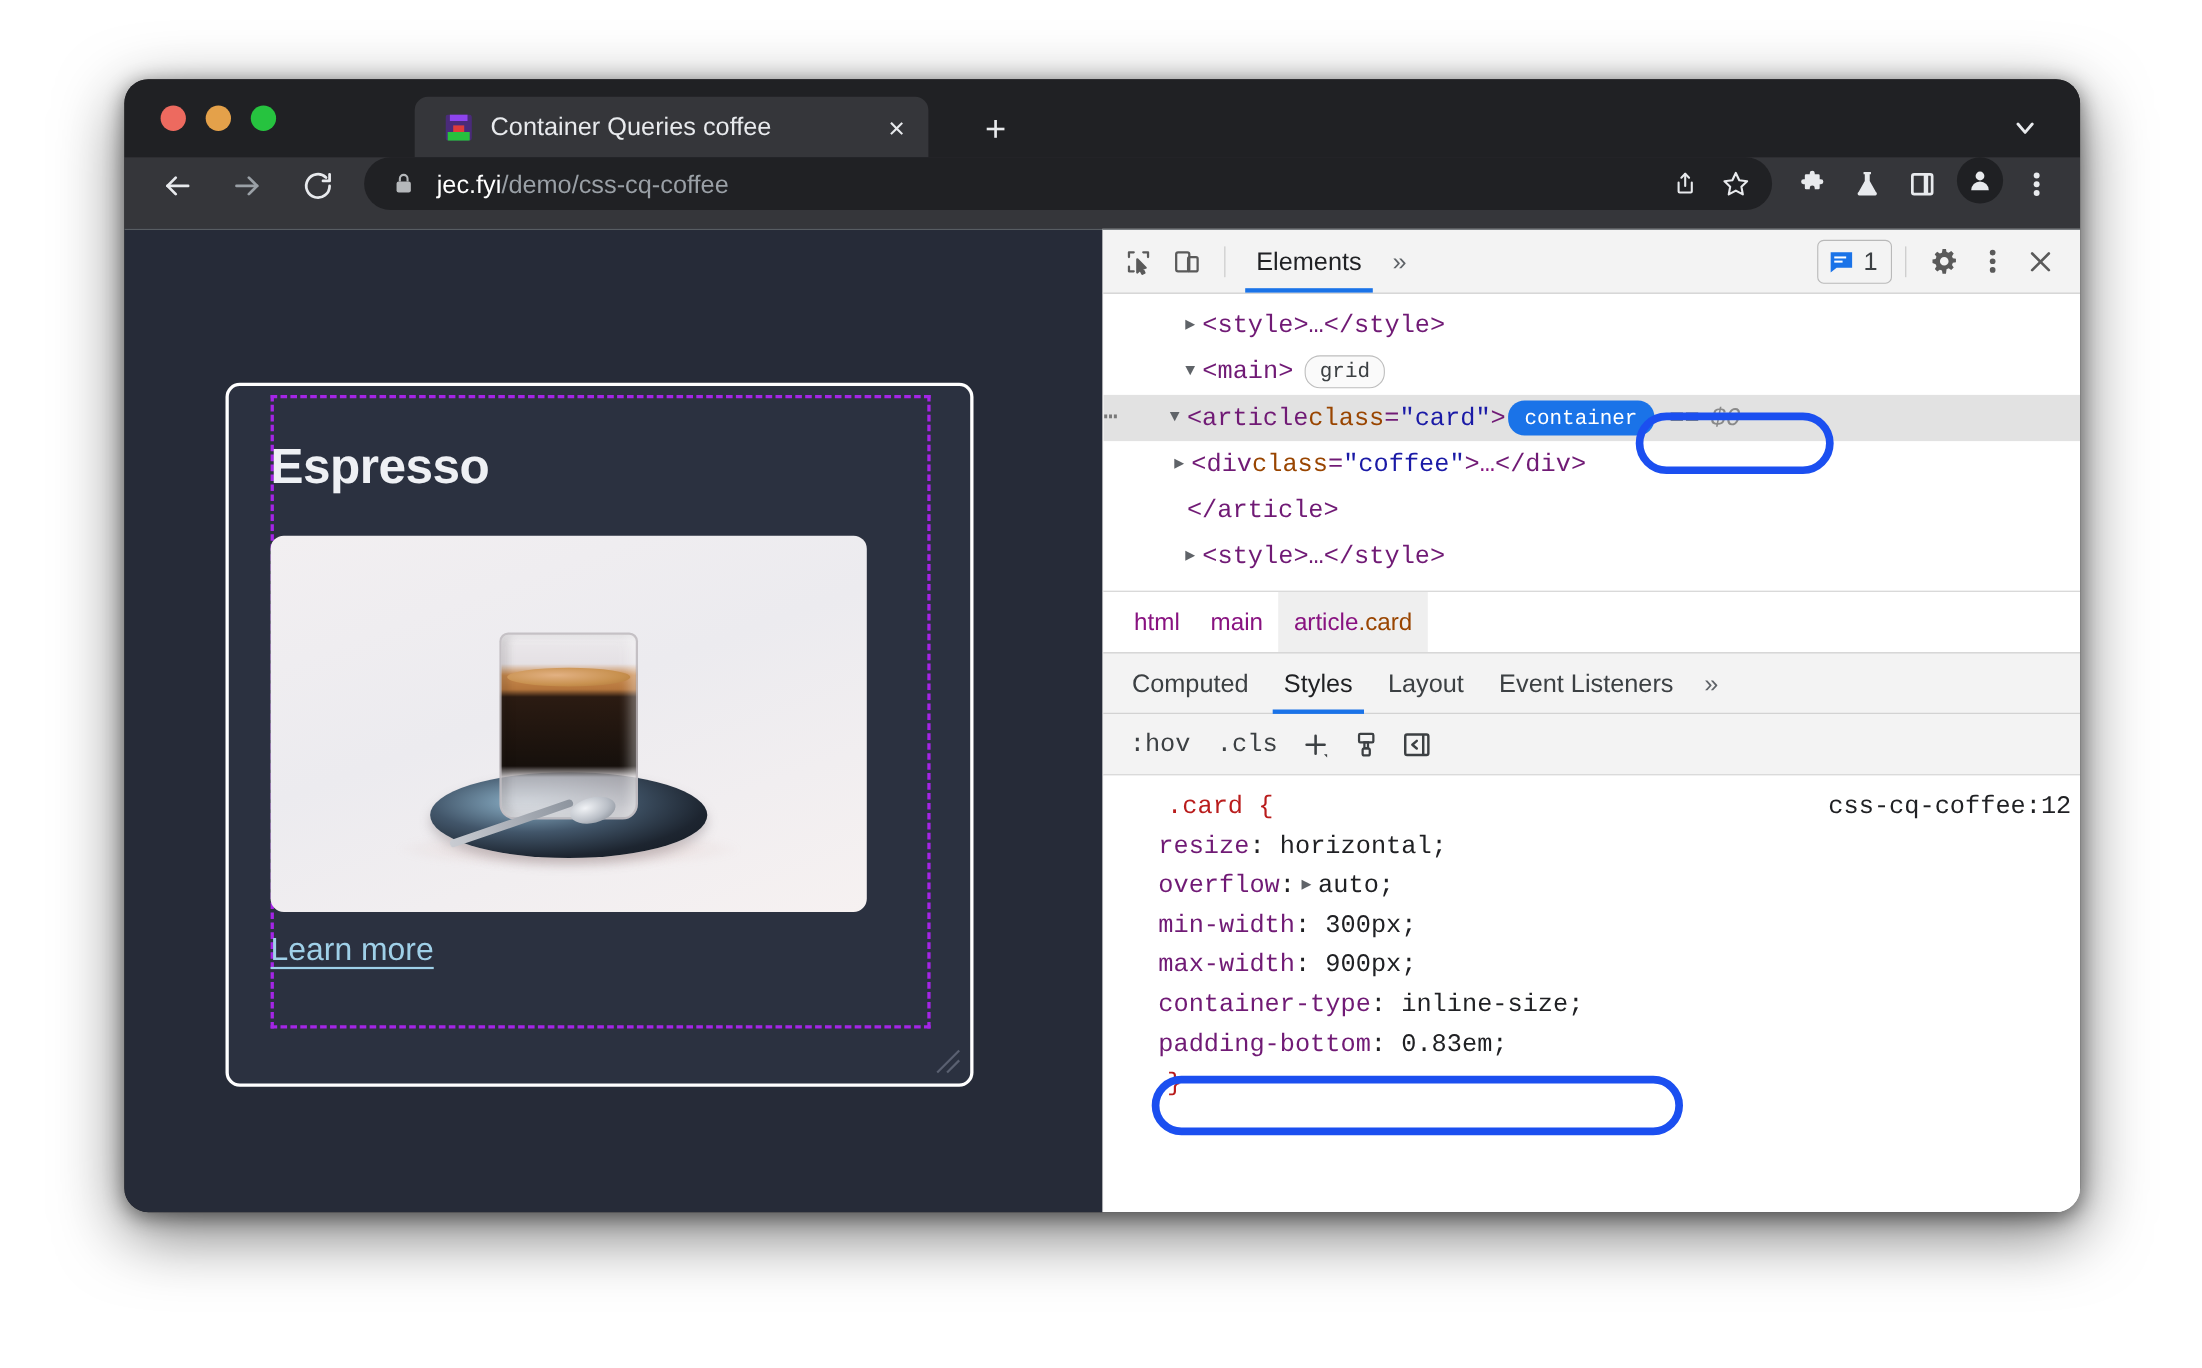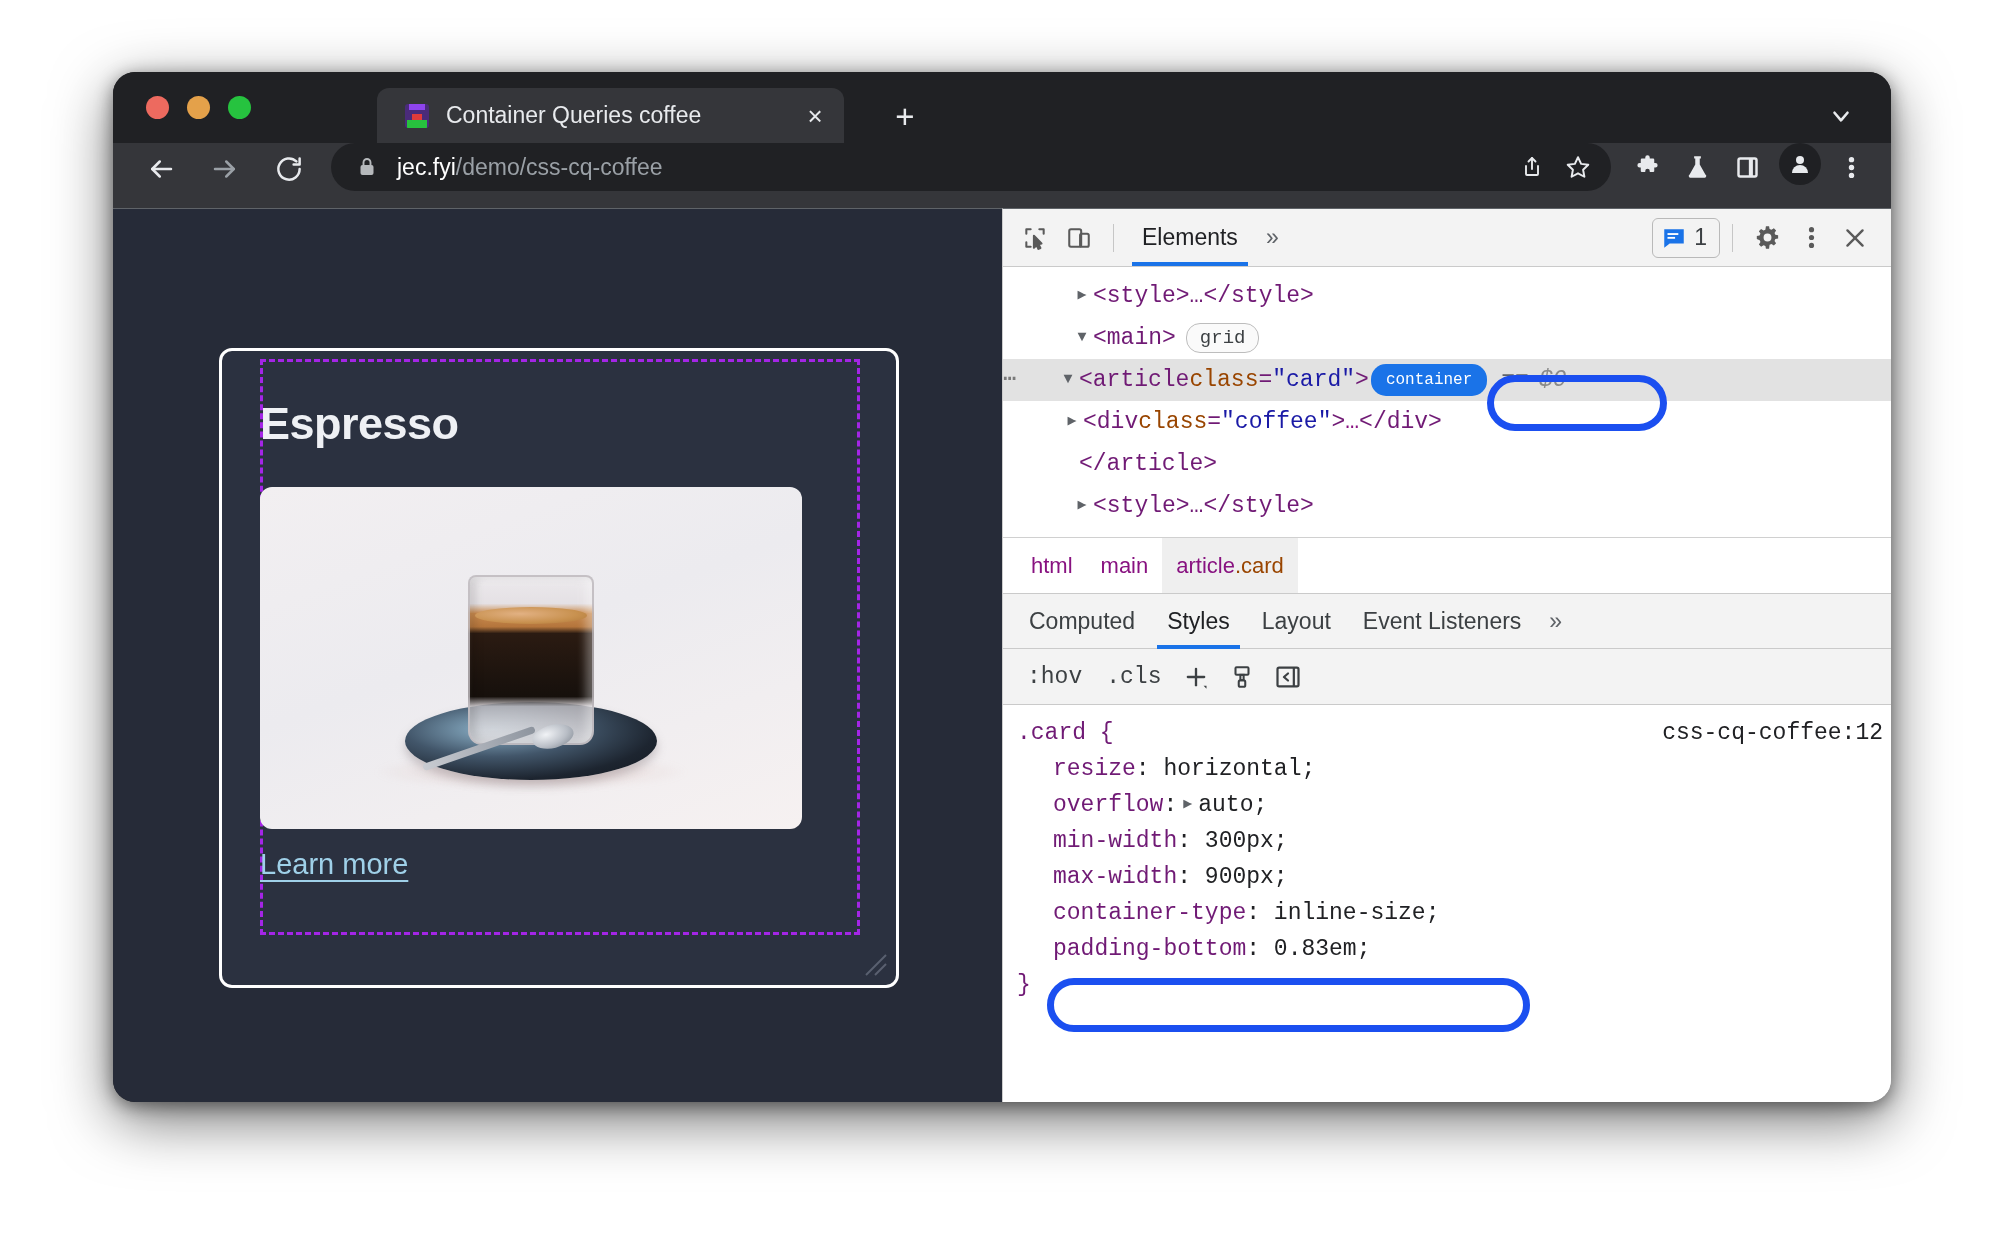--- a/index.html
+++ b/index.html
@@ -138,21 +138,21 @@
 
   
   #web-page {
     width: 889px;
     background: #262b38;
     position: relative;
     border-top: 1px solid #5f6368;
   }
   #card {
     position: absolute;
-    left: 106px; top: 139px;
+    left: 92px; top: 139px;
     width: 680px; height: 640px;
     background: #2b3140;
     border: 3px solid #ffffff;
     border-radius: 13px;
     overflow: hidden;
   }
   #container-overlay {
     position: absolute;
     left: 38px; top: 8px;
     width: 600px; height: 576px;
@@ -315,21 +315,21 @@
   .badge-grid {
     display: inline-flex; align-items: center;
     border: 1px solid #bdbdbd; border-radius: 14px;
     background: #fafafa; color: #3c4043;
     font-size: 19px; padding: 1px 13px; margin-left: 10px; height: 30px;
   }
   .badge-container {
     display: inline-flex; align-items: center;
     border-radius: 15px;
     background: #1a73e8; color: #ffffff;
-    font-size: 16px; padding: 1px 15px; margin: 0 6px 0 2px; height: 32px;
+    font-size: 19px; padding: 1px 15px; margin: 0 6px 0 2px; height: 32px;
   }
   .dollar-ref { color: #8a8a8a; font-style: italic; margin-left: 10px; }
   .eq-marker { color: #5f6368; margin-left: 8px; }
 
   
   #breadcrumb-bar {
     height: 56px;
     border-top: 1px solid #d0d0d0;
     background: #ffffff;
     display: flex; align-items: center;
@@ -386,21 +386,21 @@
     flex: 1;
     background: #ffffff;
     font-family: "Liberation Mono", monospace;
     font-size: 23px;
     line-height: 36px;
     padding: 10px 0 0 0;
     position: relative;
     overflow: hidden;
   }
   .css-line { display: flex; align-items: center; white-space: nowrap; padding-left: 14px; height: 36px; position: relative; }
-  .selector { color: #701a75; }
+  .selector { color: #b91c1c; margin-left: 44px; }
   .source-link {
     position: absolute; right: 8px;
     color: #202124; 
   }
   .prop { color: #701a75; padding-left: 36px; }
   .val { color: #202124; }
   .val-arrow { color: #5f6368; font-size: 15px; padding: 0 6px; }
 
   
   .annot-ellipse {

